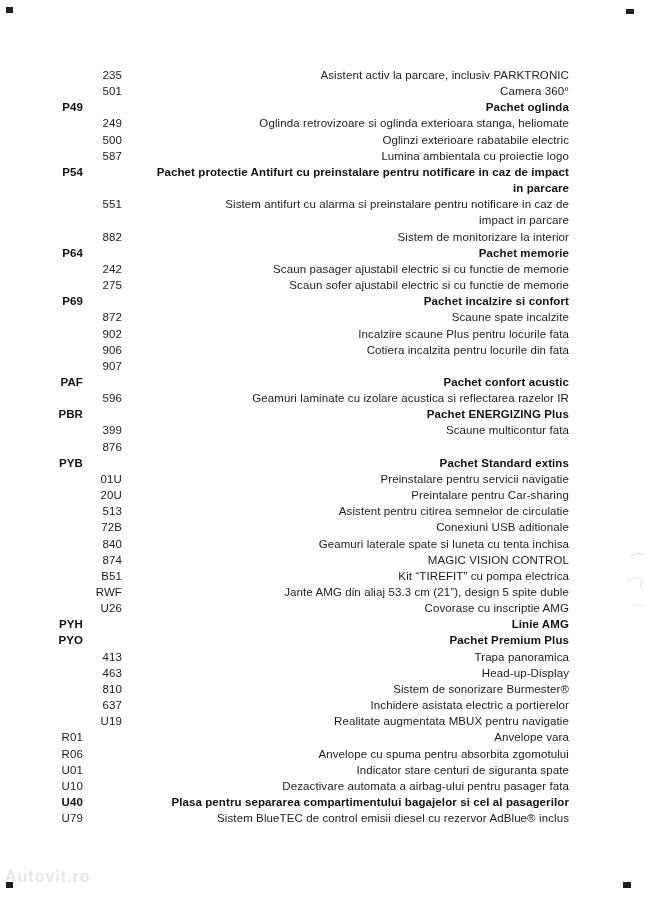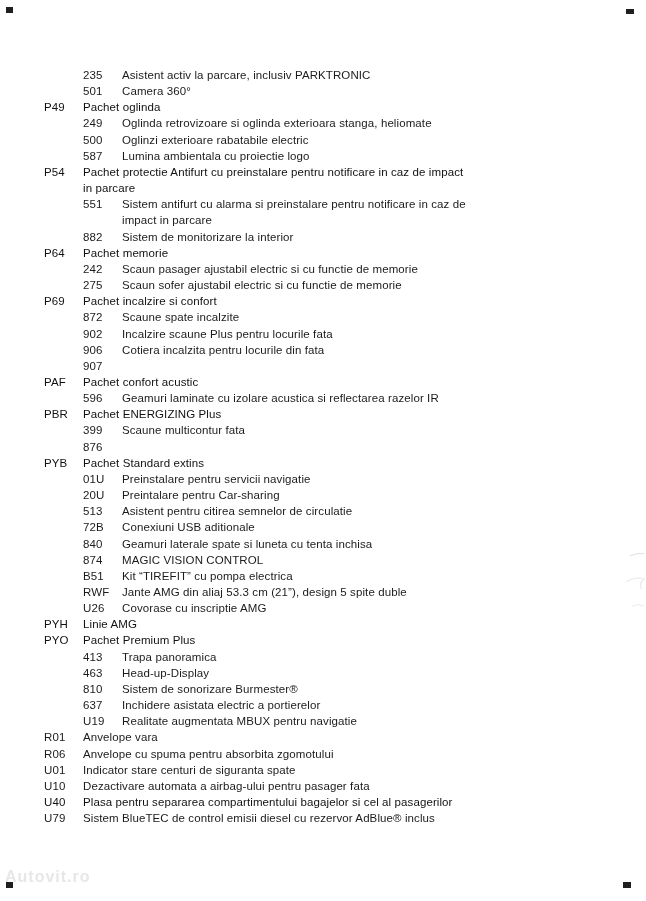--- a/index.html
+++ b/index.html
@@ -16,25 +16,25 @@
     background: #ffffff;
   }
   #list {
     position: absolute;
     left: 44px; top: 67px;
     width: 525px;
     font-size: 11.5px;
     line-height: 16.15px;
     letter-spacing: 0.1px;
   }
-  .row { display: flex; align-items: baseline; }
+  .row { display: flex; align-items: baseline; text-align: right; }
   .row.lvl2 { padding-left: 39px; }
   .code { width: 39px; flex: 0 0 39px; }
   .desc { white-space: pre-line; flex: 1 1 auto; }
-  .bold .code, .bold .desc { font-weight: normal; color: #111; }
+  .bold .code, .bold .desc { font-weight: bold; color: #111; }
   
   .corner { position: absolute; background: #1f1f1f; }
   .corner.tl { left: 6px;  top: 7px;    width: 7px; height: 6px; }
   .corner.tr { left: 626px; top: 9px;   width: 8px; height: 5px; }
   .corner.bl { left: 6px;  top: 882px;  width: 7px; height: 6px; }
   .corner.br { left: 623px; top: 882px; width: 8px; height: 6px; }
   
   #watermark {
     position: absolute;
     left: 5px; top: 868px;

